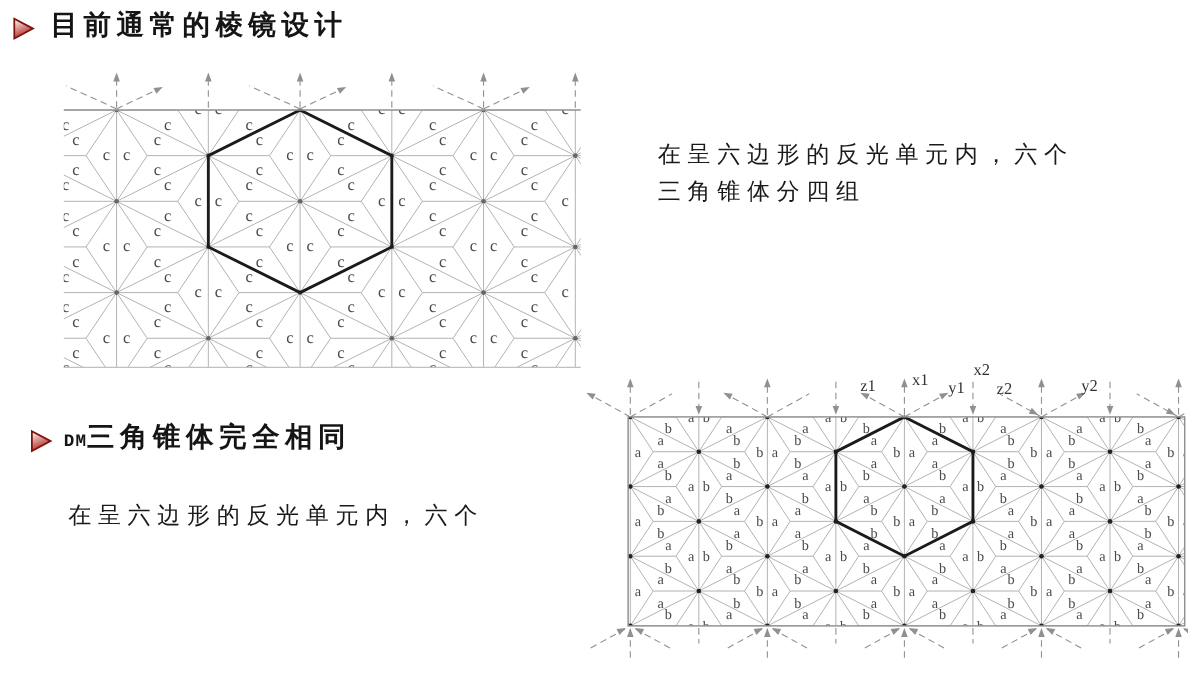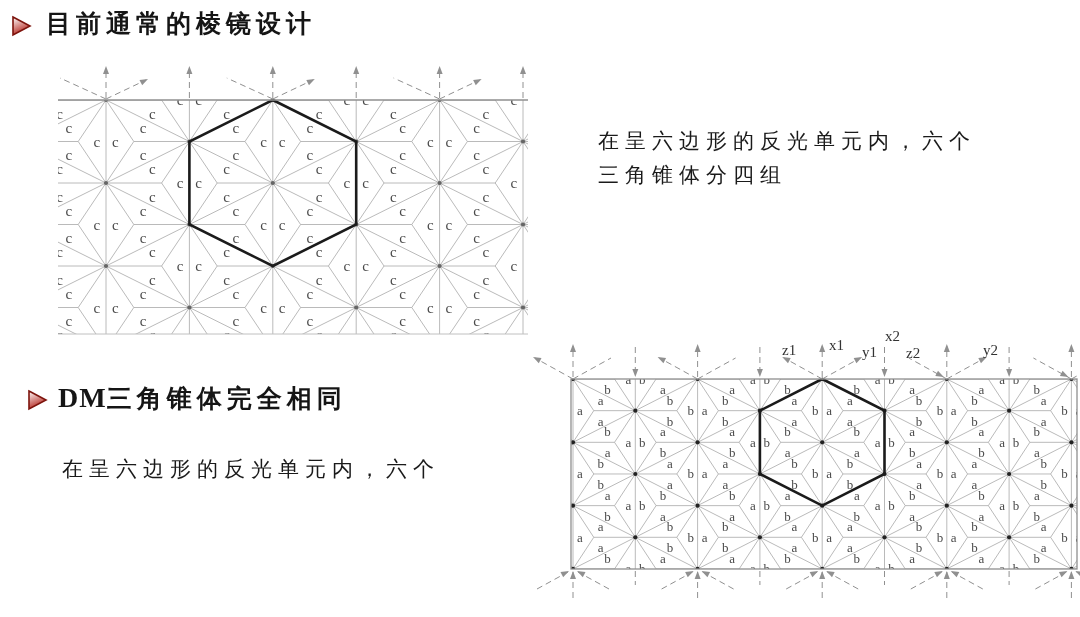--- a/index.html
+++ b/index.html
@@ -2,21 +2,21 @@
 <html><head>
 <meta charset="utf-8">
 <style>
   html,body{margin:0;padding:0;background:#fff;}
   .slide{position:relative;width:1080px;height:617px;background:#ffffff;overflow:hidden;
          font-family:"Liberation Serif", serif;}
   .heading-row{position:absolute;display:flex;align-items:center;}
   .bullet{flex:0 0 auto;margin-top:3px;}
   .heading{font-weight:bold;color:#151515;font-size:25px;letter-spacing:5px;line-height:28px;
            font-family:"Liberation Serif", serif;}
-  .heading .latin{letter-spacing:1px;font-family:Liberation Serif, serif;font-size:28px;}
+  .heading .latin{letter-spacing:1px;font-family:Liberation Mono, monospace;font-size:16px;}
   .note{position:absolute;color:#1a1a1a;font-size:21px;letter-spacing:6px;line-height:34px;
         font-family:Liberation Sans, sans-serif;}
   #diagram-layer{position:absolute;left:0;top:0;width:1080px;height:617px;}
 </style>
 </head>
 <body>
 
 <div class="slide">
 
   <svg id="diagram-layer" viewBox="0 0 1080 617">

